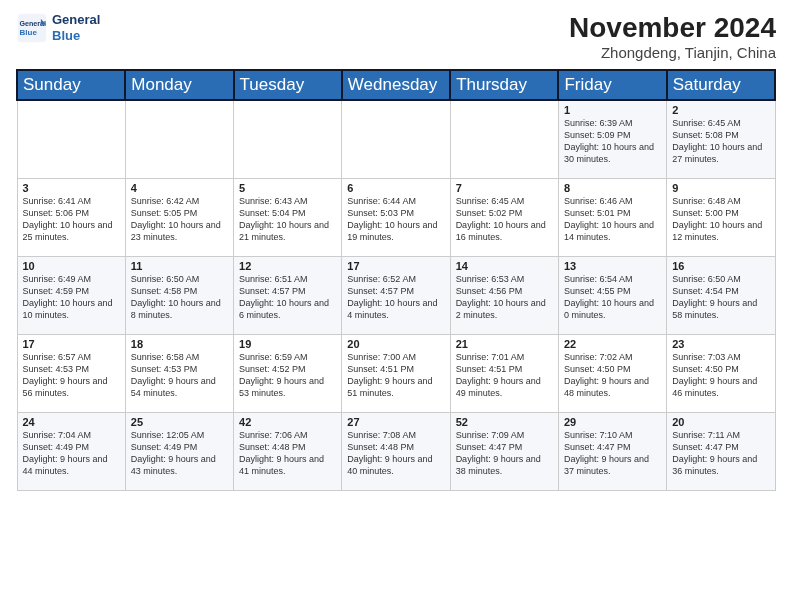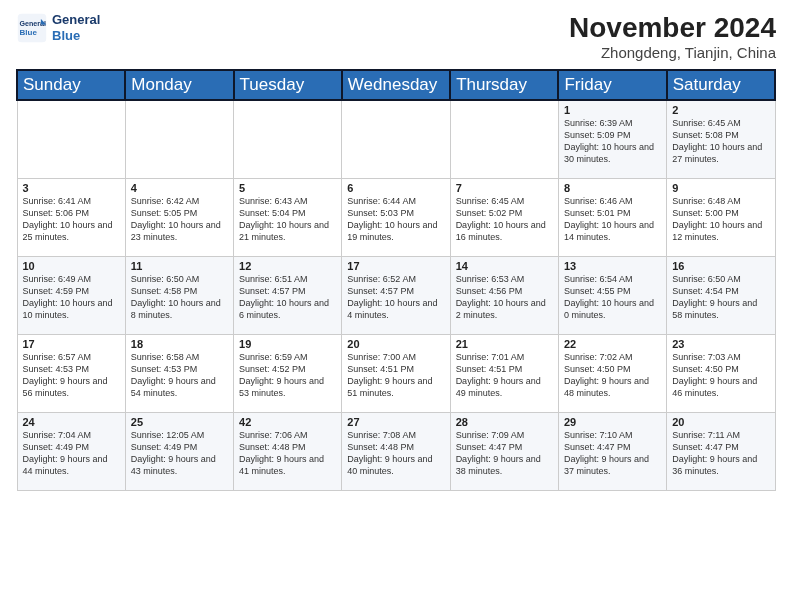--- a/index.html
+++ b/index.html
@@ -289,21 +289,21 @@
 Sunset: 4:48 PM
 Daylight: 9 hours and 41 minutes.</div>
           </td>
           <td>
             <span class="day-num">27</span>
             <div class="day-info">Sunrise: 7:08 AM
 Sunset: 4:48 PM
 Daylight: 9 hours and 40 minutes.</div>
           </td>
           <td>
-            <span class="day-num">28</span>
+            <span class="day-num">52</span>
             <div class="day-info">Sunrise: 7:09 AM
 Sunset: 4:47 PM
 Daylight: 9 hours and 38 minutes.</div>
           </td>
           <td>
             <span class="day-num">29</span>
             <div class="day-info">Sunrise: 7:10 AM
 Sunset: 4:47 PM
 Daylight: 9 hours and 37 minutes.</div>
           </td>

